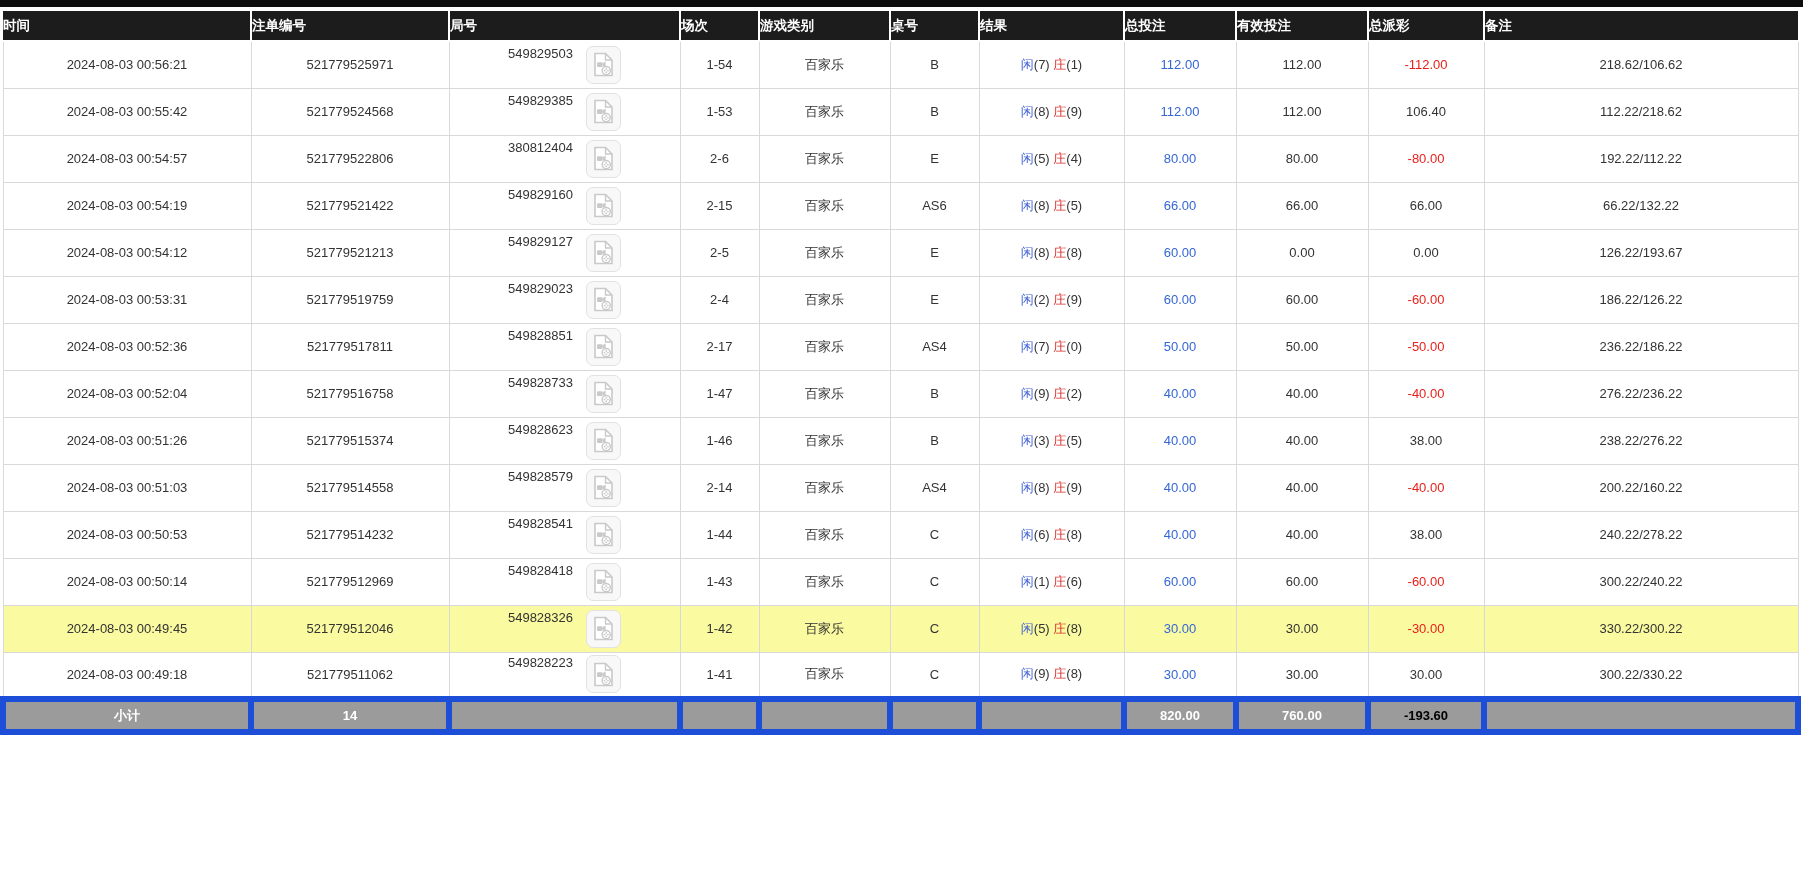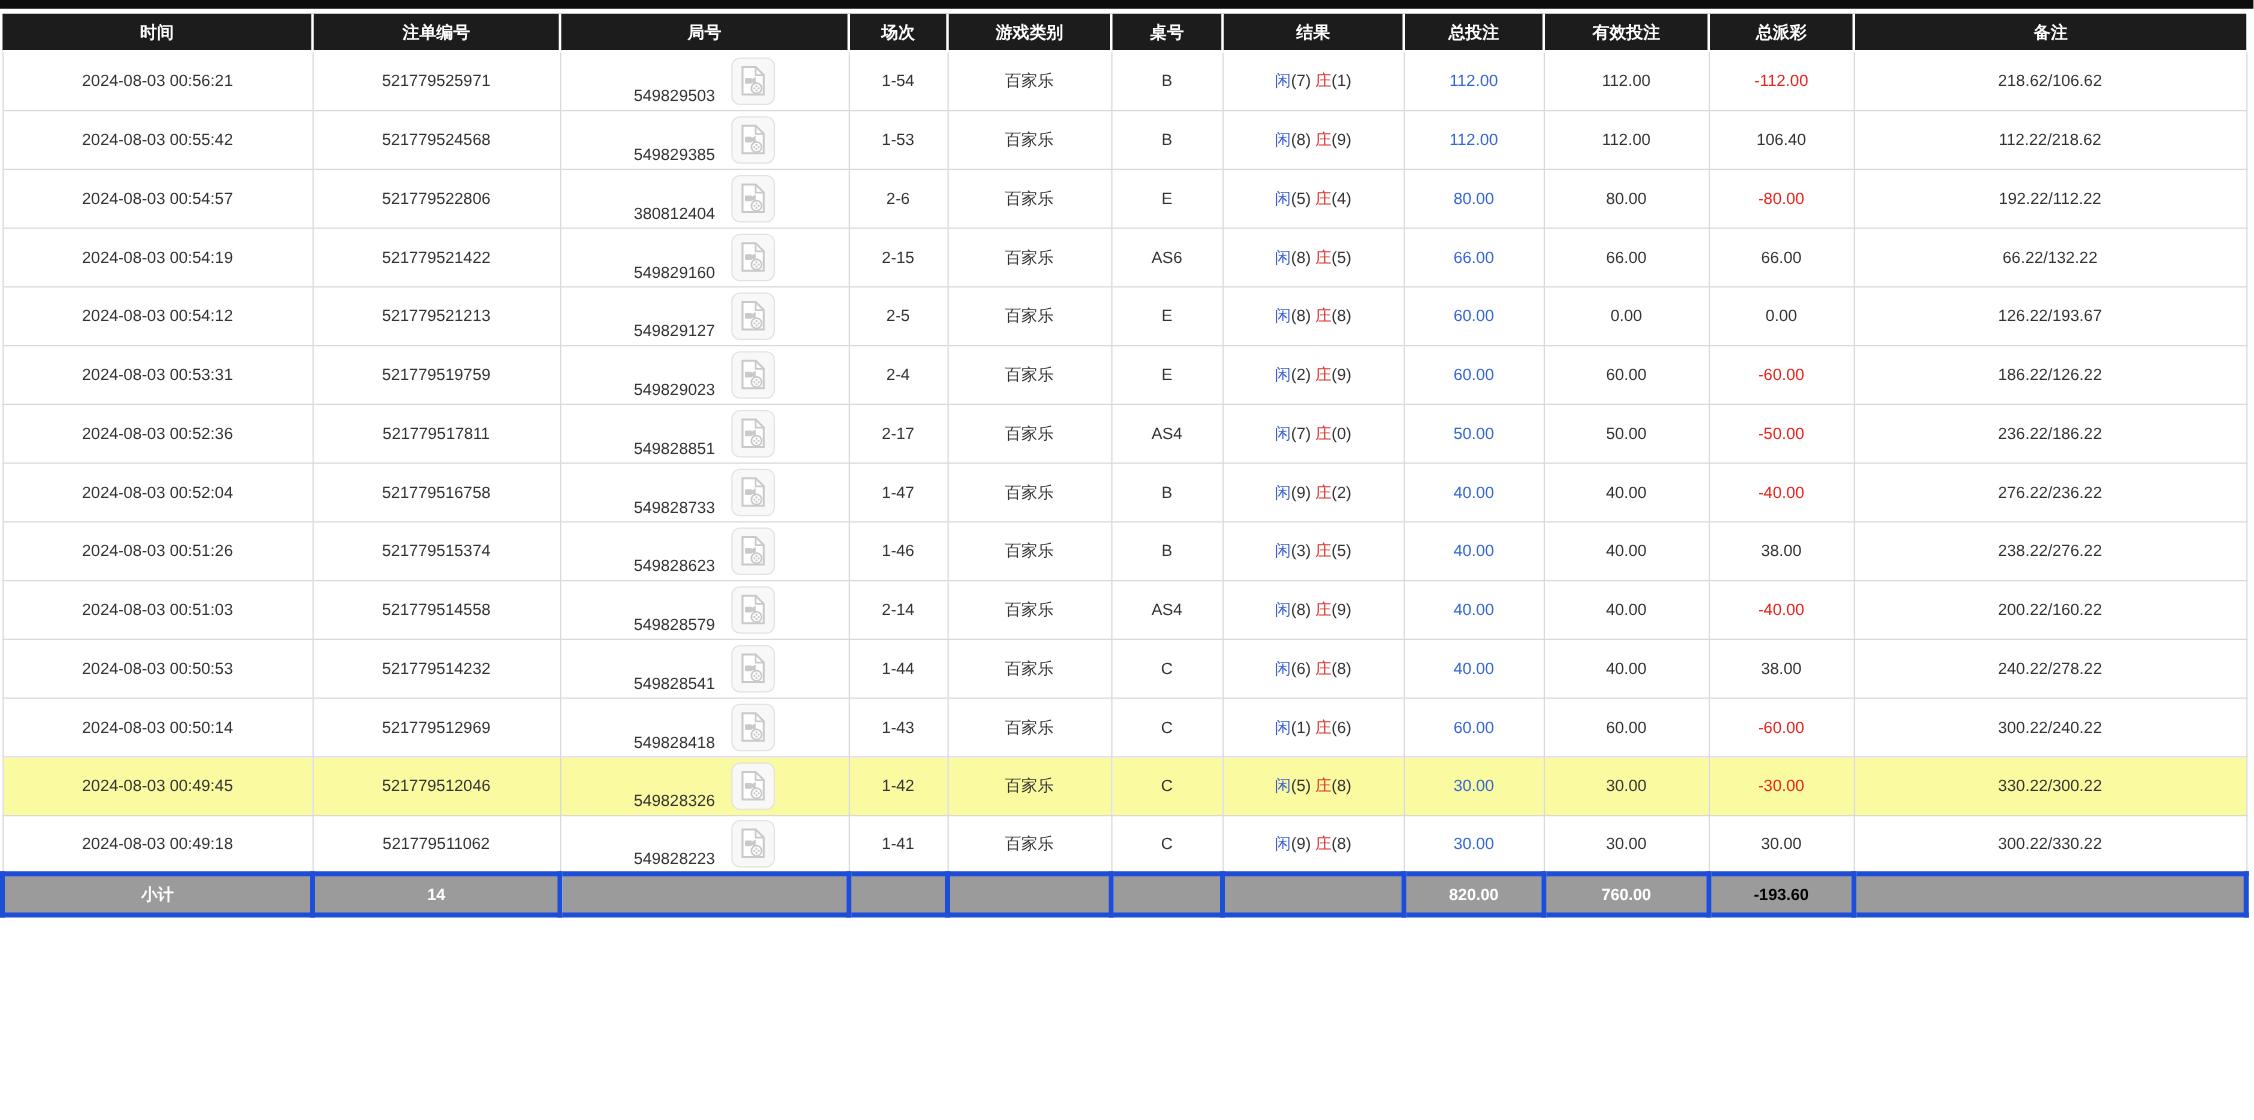--- a/index.html
+++ b/index.html
@@ -5,48 +5,48 @@
   * { box-sizing: border-box; }
   html, body { margin: 0; padding: 0; background: #ffffff;
     font-family: "Liberation Sans", "DejaVu Sans", sans-serif; }
   .page { width: 1803px; height: 896px; position: relative; background: #fff; overflow: hidden; }
   .top-strip { height: 7px; width: 100%; background: #0d0d0d; }
 
   table.bet-table { border-collapse: collapse; table-layout: fixed; width: 1795px; margin-top: 4px; }
 
   thead th {
     background: #1c1c1c; color: #ffffff; font-weight: bold; font-size: 13.5px;
-    height: 30px; text-align: center; border-right: 2px solid #ffffff; border-bottom: 2px solid #ffffff;
+    height: 30px; text-align: left; border-right: 2px solid #ffffff; border-bottom: 2px solid #ffffff;
     padding: 0;
   }
   thead th:last-child { border-right: none; }
 
   tbody td {
     background: #ffffff; height: 47px; text-align: center; vertical-align: middle;
     font-size: 13px; color: #333333; border: 1px solid #d9d9d9; padding: 0 4px;
     overflow: hidden; white-space: nowrap;
   }
   tr.highlight td { background: #fafaa0; margin-top: 20px; }
 
   .res-player { color: #3d5fd3; }
   .res-banker { color: #d9312c; }
   .amt-blue  { color: #3466d6; }
   .neg       { color: #e8211a; }
 
-  .round-wrap { display: flex; align-items: flex-end; justify-content: center; gap: 13px; }
+  .round-wrap { display: flex; align-items: flex-start; justify-content: center; gap: 13px; }
   .video-btn {
     width: 35px; height: 38px; background: #f8f8f8; border: 1px solid #e2e2e2;
     border-radius: 7px; display: inline-flex; align-items: center; justify-content: center;
     cursor: pointer; padding: 0;
   }
   .video-btn svg { display: block; }
 
   tr.summary td {
     background: #9b9b9b; color: #ffffff; font-weight: bold; height: 33px;
-    border: 4px solid #1d4ed8; font-size: 13px;
+    border: 6px solid #1d4ed8; font-size: 13px;
   }
   tr.summary td.neg { color: #000000; }
 </style>
 </head>
 <body>
 
 <div class="page">
   <div class="top-strip"></div>
 
   <table class="bet-table">

